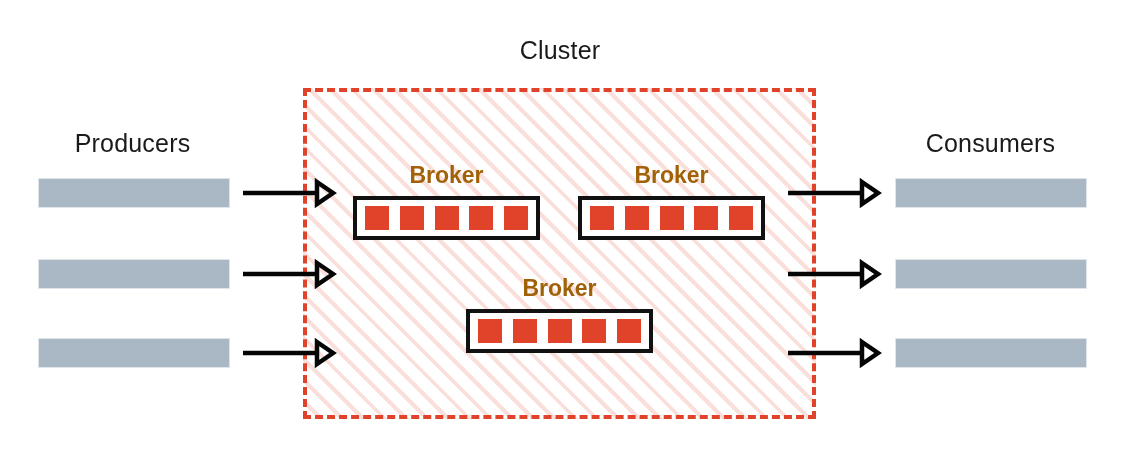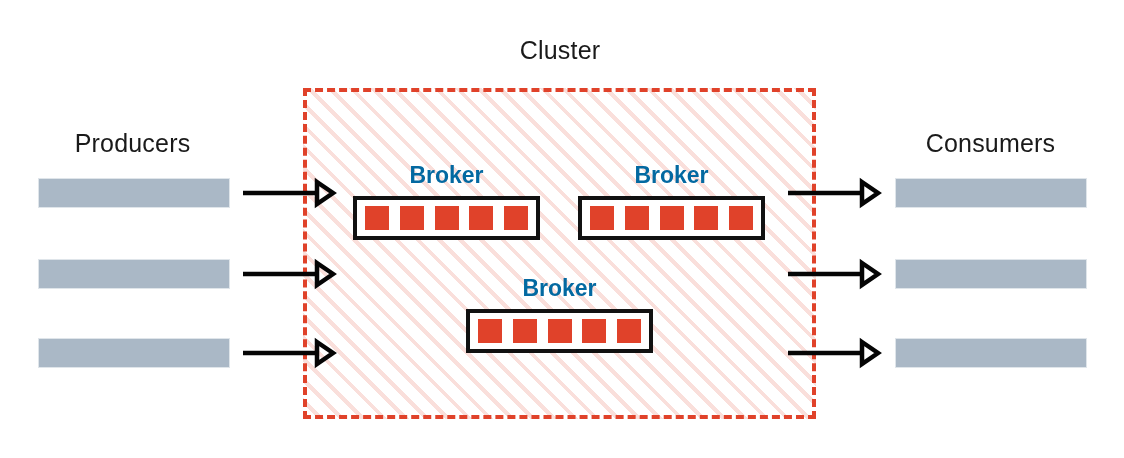--- a/index.html
+++ b/index.html
@@ -80,21 +80,21 @@
     position: absolute;
   }
   .broker-label {
     position: absolute;
     left: 0;
     top: 0;
     width: 100%;
     text-align: center;
     font-size: 23px;
     font-weight: 700;
-    color: #0369a1;
+    color: #a16207;
     white-space: nowrap;
   }
   .broker-box {
     position: absolute;
     left: 0;
     top: 34px;
     width: 100%;
     height: 44px;
     background: #ffffff;
     border: 4px solid #111111;

